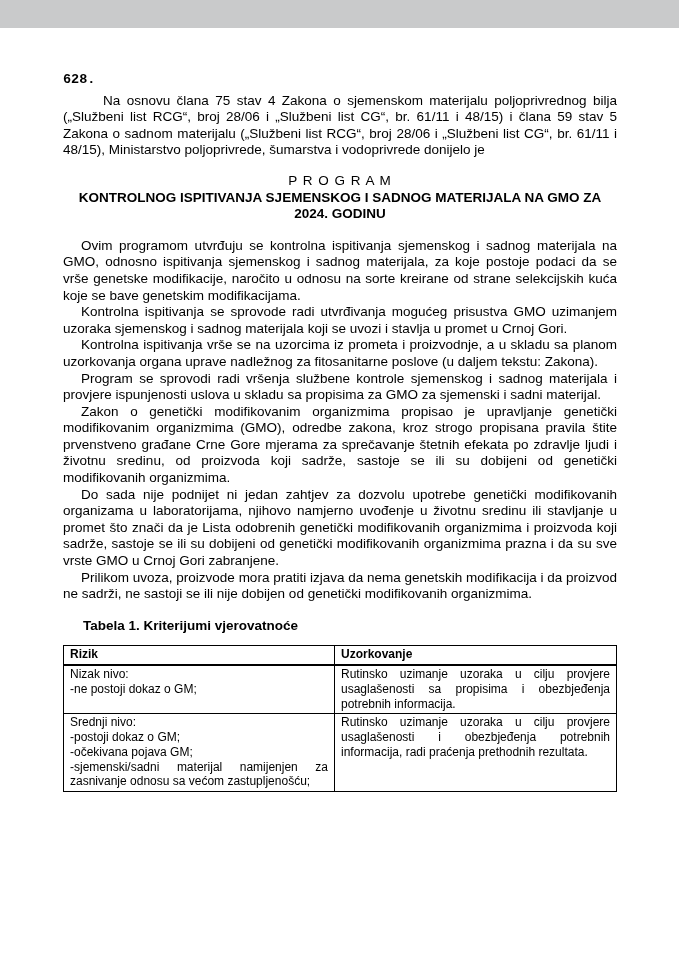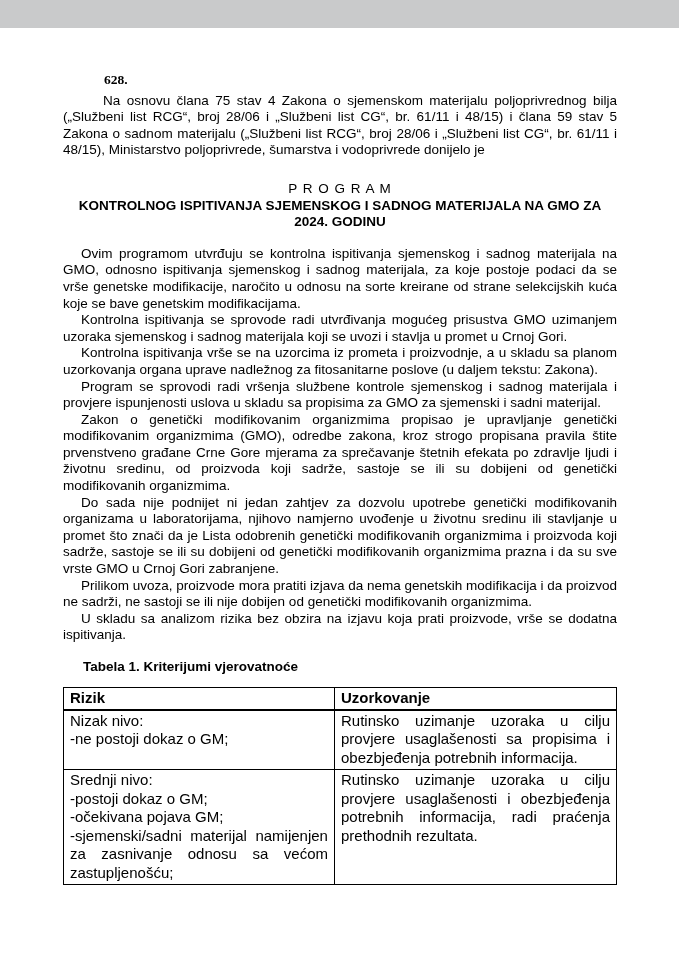--- a/index.html
+++ b/index.html
@@ -23,32 +23,31 @@
   .page {
     box-sizing: border-box;
     width: 679px;
     padding: 44px 62px 30px 63px;
     color: #000000;
     font-size: 13.5px;
     line-height: 1.23;
   }
   .doc-number {
     font-weight: bold;
-    font-family: Liberation Serif, serif;
+    font-family: Liberation Mono, monospace;
     margin-bottom: 4px;
-    margin-left: 41px;
   }
   p.body-par {
     margin: 0;
     text-align: justify;
     text-indent: 18px;
   }
   p.intro {
     text-indent: 40px;
-    margin-bottom: 22px;
+    margin-bottom: 14px;
   }
   .title-line1 {
     text-align: center;
     font-weight: normal;
     letter-spacing: 1px;
     margin-top: 4px;
   }
   .title-line2 {
     text-align: center;
     font-weight: bold;
@@ -56,21 +55,21 @@
   }
   .table-caption {
     font-weight: bold;
     text-indent: 20px;
     margin-top: 15px;
     margin-bottom: 11px;
   }
   table.criteria {
     width: 100%;
     border-collapse: collapse;
-    font-size: 15px;
+    font-size: 12px;
     line-height: 1.23;
   }
   table.criteria th,
   table.criteria td {
     border: 1px solid #000000;
     padding: 1px 6px 2px 6px;
     vertical-align: top;
     text-align: justify;
     white-space: pre-line;
   }
@@ -99,21 +98,20 @@
     <div class="title-line1">P R O G R A M</div>
     <div class="title-line2">KONTROLNOG ISPITIVANJA SJEMENSKOG I SADNOG MATERIJALA NA GMO ZA 2024. GODINU</div>
 
     <p class="body-par">Ovim programom utvrđuju se kontrolna ispitivanja sjemenskog i sadnog materijala na GMO, odnosno ispitivanja sjemenskog i sadnog materijala, za koje postoje podaci da se vrše genetske modifikacije, naročito u odnosu na sorte kreirane od strane selekcijskih kuća koje se bave genetskim modifikacijama.</p>
     <p class="body-par">Kontrolna ispitivanja se sprovode radi utvrđivanja mogućeg prisustva GMO uzimanjem uzoraka sjemenskog i sadnog materijala koji se uvozi i stavlja u promet u Crnoj Gori.</p>
     <p class="body-par">Kontrolna ispitivanja vrše se na uzorcima iz prometa i proizvodnje, a u skladu sa planom uzorkovanja organa uprave nadležnog za fitosanitarne poslove (u daljem tekstu: Zakona).</p>
     <p class="body-par">Program se sprovodi radi vršenja službene kontrole sjemenskog i sadnog materijala i provjere ispunjenosti uslova u skladu sa propisima za GMO za sjemenski i sadni materijal.</p>
     <p class="body-par">Zakon o genetički modifikovanim organizmima propisao je upravljanje genetički modifikovanim organizmima (GMO), odredbe zakona, kroz strogo propisana pravila štite prvenstveno građane Crne Gore mjerama za sprečavanje štetnih efekata po zdravlje ljudi i životnu sredinu, od proizvoda koji sadrže, sastoje se ili su dobijeni od genetički modifikovanih organizmima.</p>
     <p class="body-par">Do sada nije podnijet ni jedan zahtjev za dozvolu upotrebe genetički modifikovanih organizama u laboratorijama, njihovo namjerno uvođenje u životnu sredinu ili stavljanje u promet što znači da je Lista odobrenih genetički modifikovanih organizmima i proizvoda koji sadrže, sastoje se ili su dobijeni od genetički modifikovanih organizmima prazna i da su sve vrste GMO u Crnoj Gori zabranjene.</p>
     <p class="body-par">Prilikom uvoza, proizvode mora pratiti izjava da nema genetskih modifikacija i da proizvod ne sadrži, ne sastoji se ili nije dobijen od genetički modifikovanih organizmima.</p>
-    <p class="body-par">U skladu sa analizom rizika bez obzira na izjavu koja prati proizvode, vrše se dodatna ispitivanja.</p>
 
     <div class="table-caption">Tabela 1. Kriterijumi vjerovatnoće</div>
 
     <table class="criteria">
       <colgroup>
         <col class="col-risk">
         <col class="col-samp">
       </colgroup>
       <thead>
         <tr>

